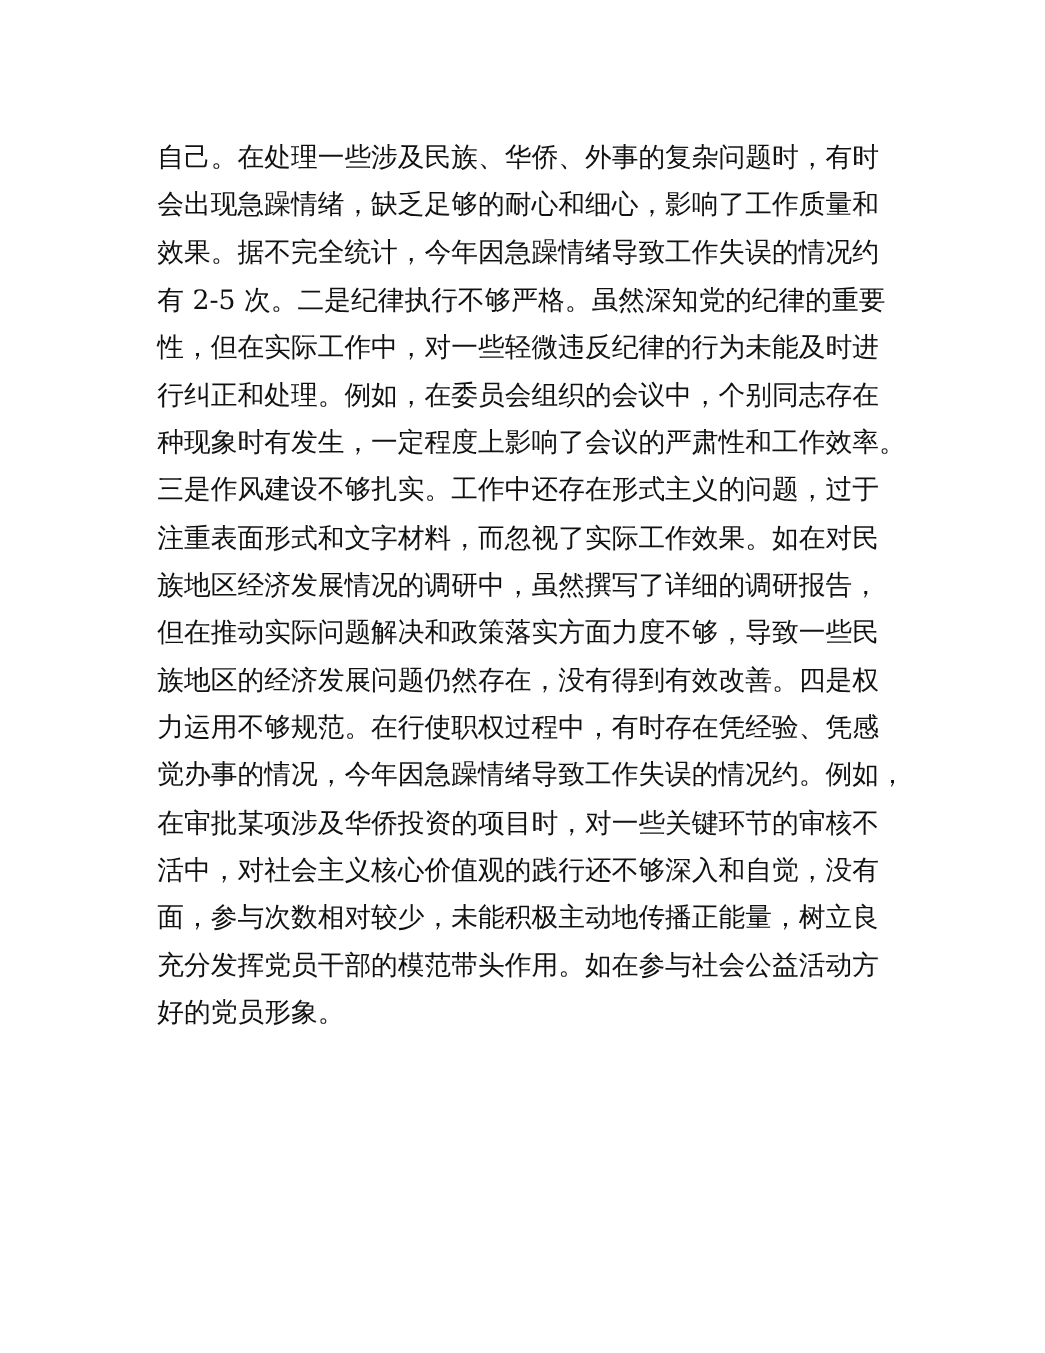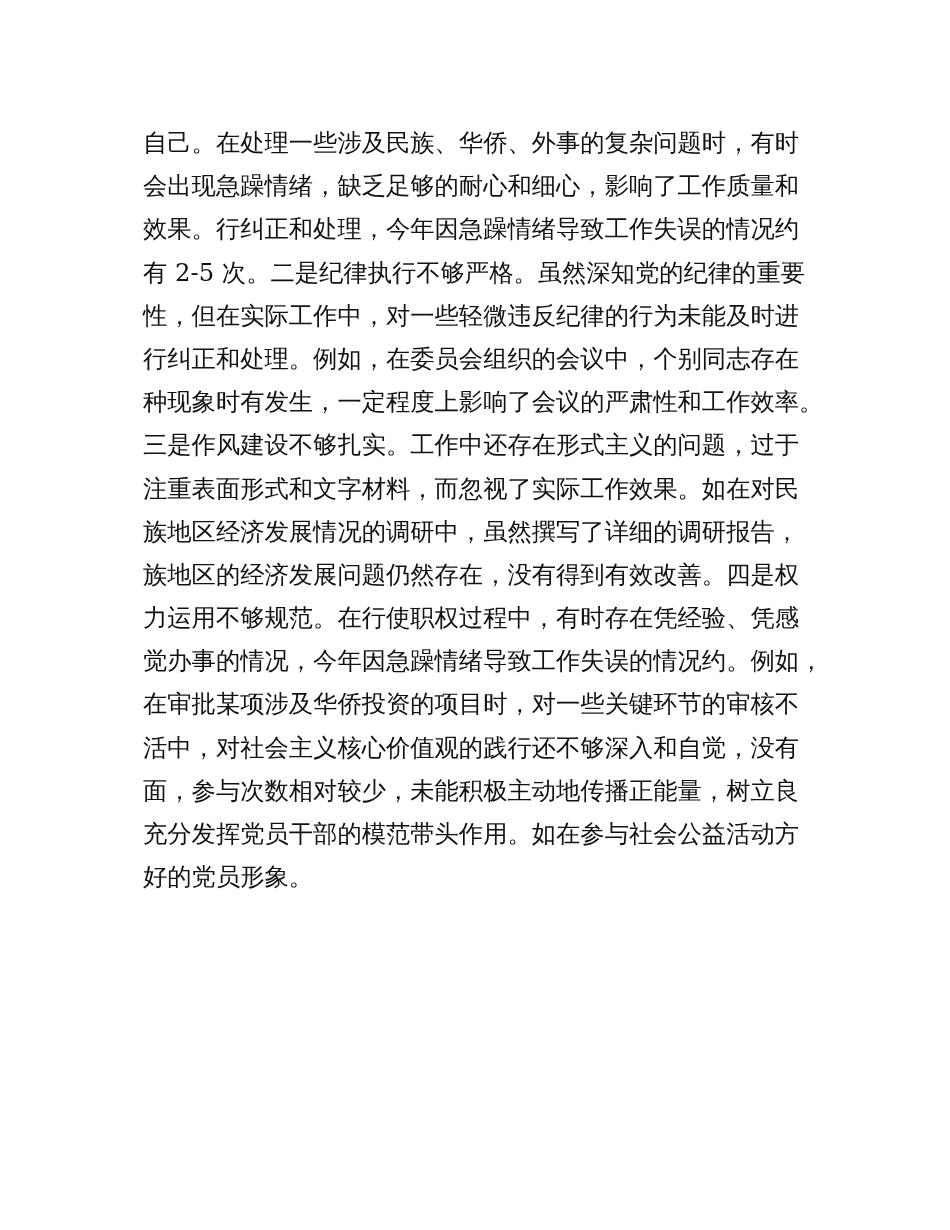--- a/index.html
+++ b/index.html
@@ -36,28 +36,29 @@
     letter-spacing: 0px;
   }
 </style>
 </head>
 <body>
 
 <div class="page">
   <div class="text-block">
     <span class="line">自己。在处理一些涉及民族、华侨、外事的复杂问题时，有时</span>
     <span class="line">会出现急躁情绪，缺乏足够的耐心和细心，影响了工作质量和</span>
-    <span class="line">效果。行纠正和处理，今年因急躁情绪导致工作失误的情况约</span>
+    <span class="line">效果。据不完全统计，今年因急躁情绪导致工作失误的情况约</span>
     <span class="line">有 2-5 次。二是纪律执行不够严格。虽然深知党的纪律的重要</span>
     <span class="line">性，但在实际工作中，对一些轻微违反纪律的行为未能及时进</span>
     <span class="line">行纠正和处理。例如，在委员会组织的会议中，个别同志存在</span>
     <span class="line">种现象时有发生，一定程度上影响了会议的严肃性和工作效率。</span>
     <span class="line">三是作风建设不够扎实。工作中还存在形式主义的问题，过于</span>
     <span class="line">注重表面形式和文字材料，而忽视了实际工作效果。如在对民</span>
     <span class="line">族地区经济发展情况的调研中，虽然撰写了详细的调研报告，</span>
+    <span class="line">但在推动实际问题解决和政策落实方面力度不够，导致一些民</span>
     <span class="line">族地区的经济发展问题仍然存在，没有得到有效改善。四是权</span>
     <span class="line">力运用不够规范。在行使职权过程中，有时存在凭经验、凭感</span>
     <span class="line">觉办事的情况，今年因急躁情绪导致工作失误的情况约。例如，</span>
     <span class="line">在审批某项涉及华侨投资的项目时，对一些关键环节的审核不</span>
     <span class="line">活中，对社会主义核心价值观的践行还不够深入和自觉，没有</span>
     <span class="line">面，参与次数相对较少，未能积极主动地传播正能量，树立良</span>
     <span class="line">充分发挥党员干部的模范带头作用。如在参与社会公益活动方</span>
     <span class="line">好的党员形象。</span>
   </div>
 </div>

